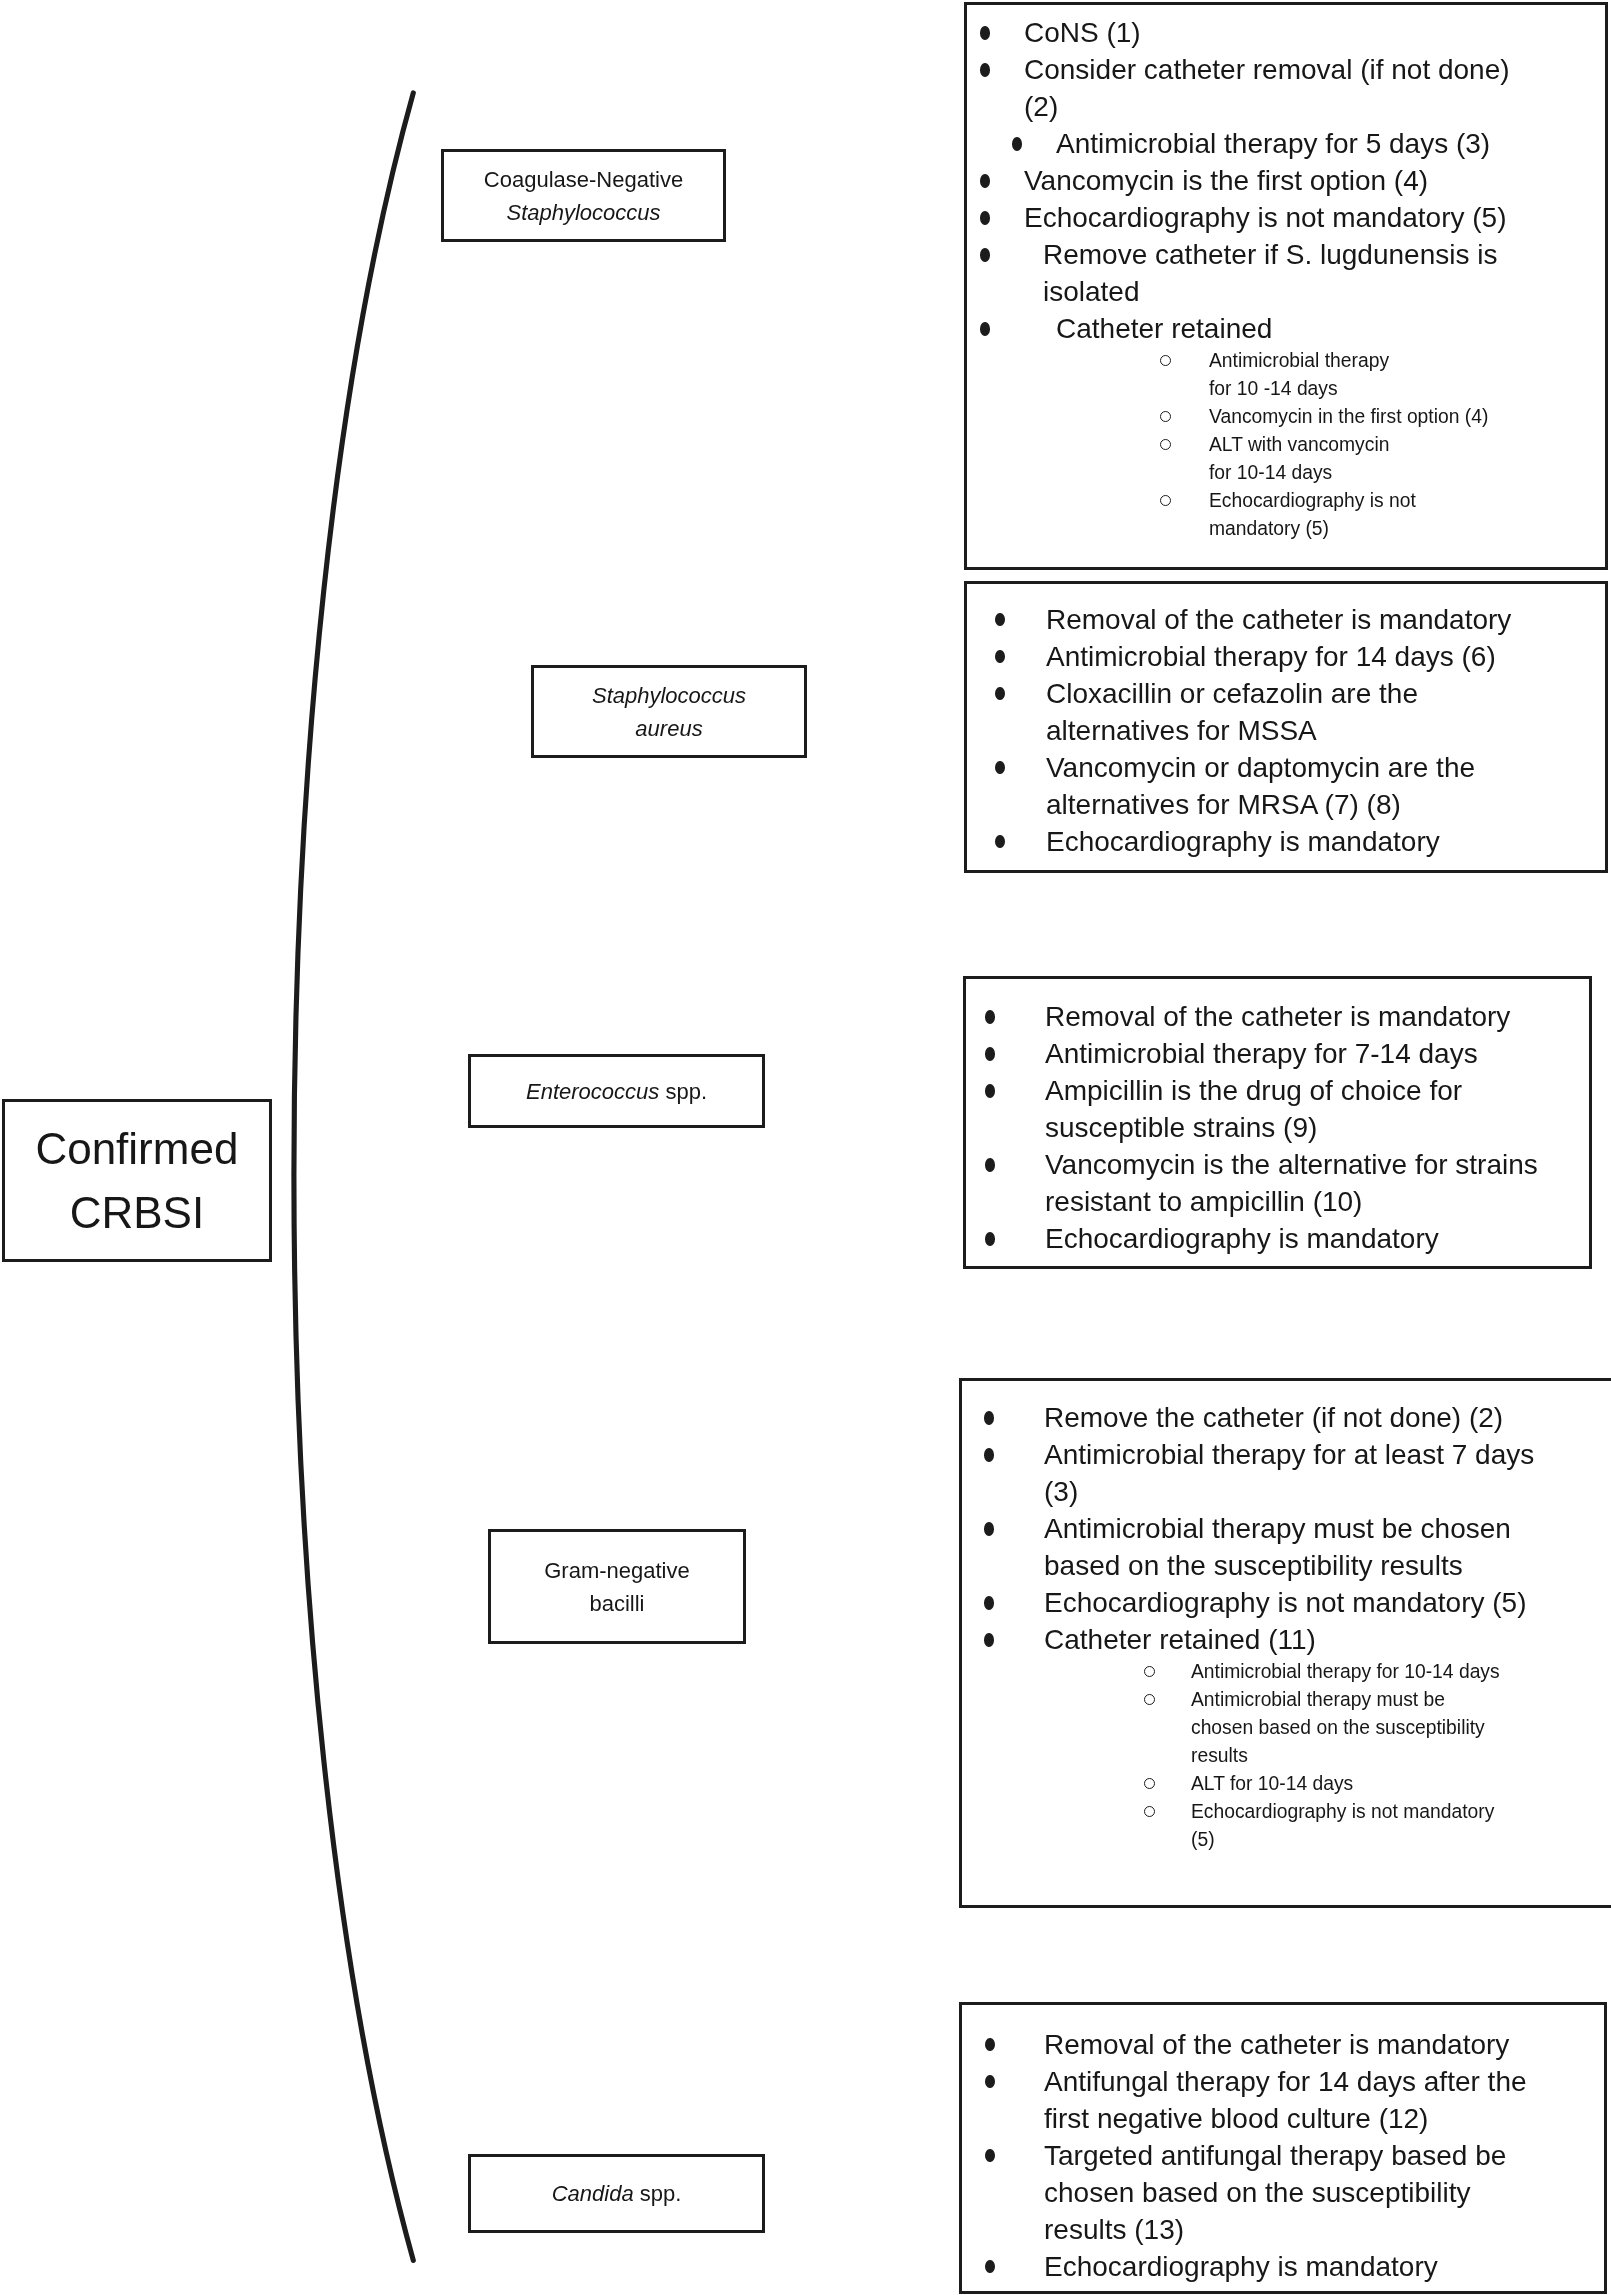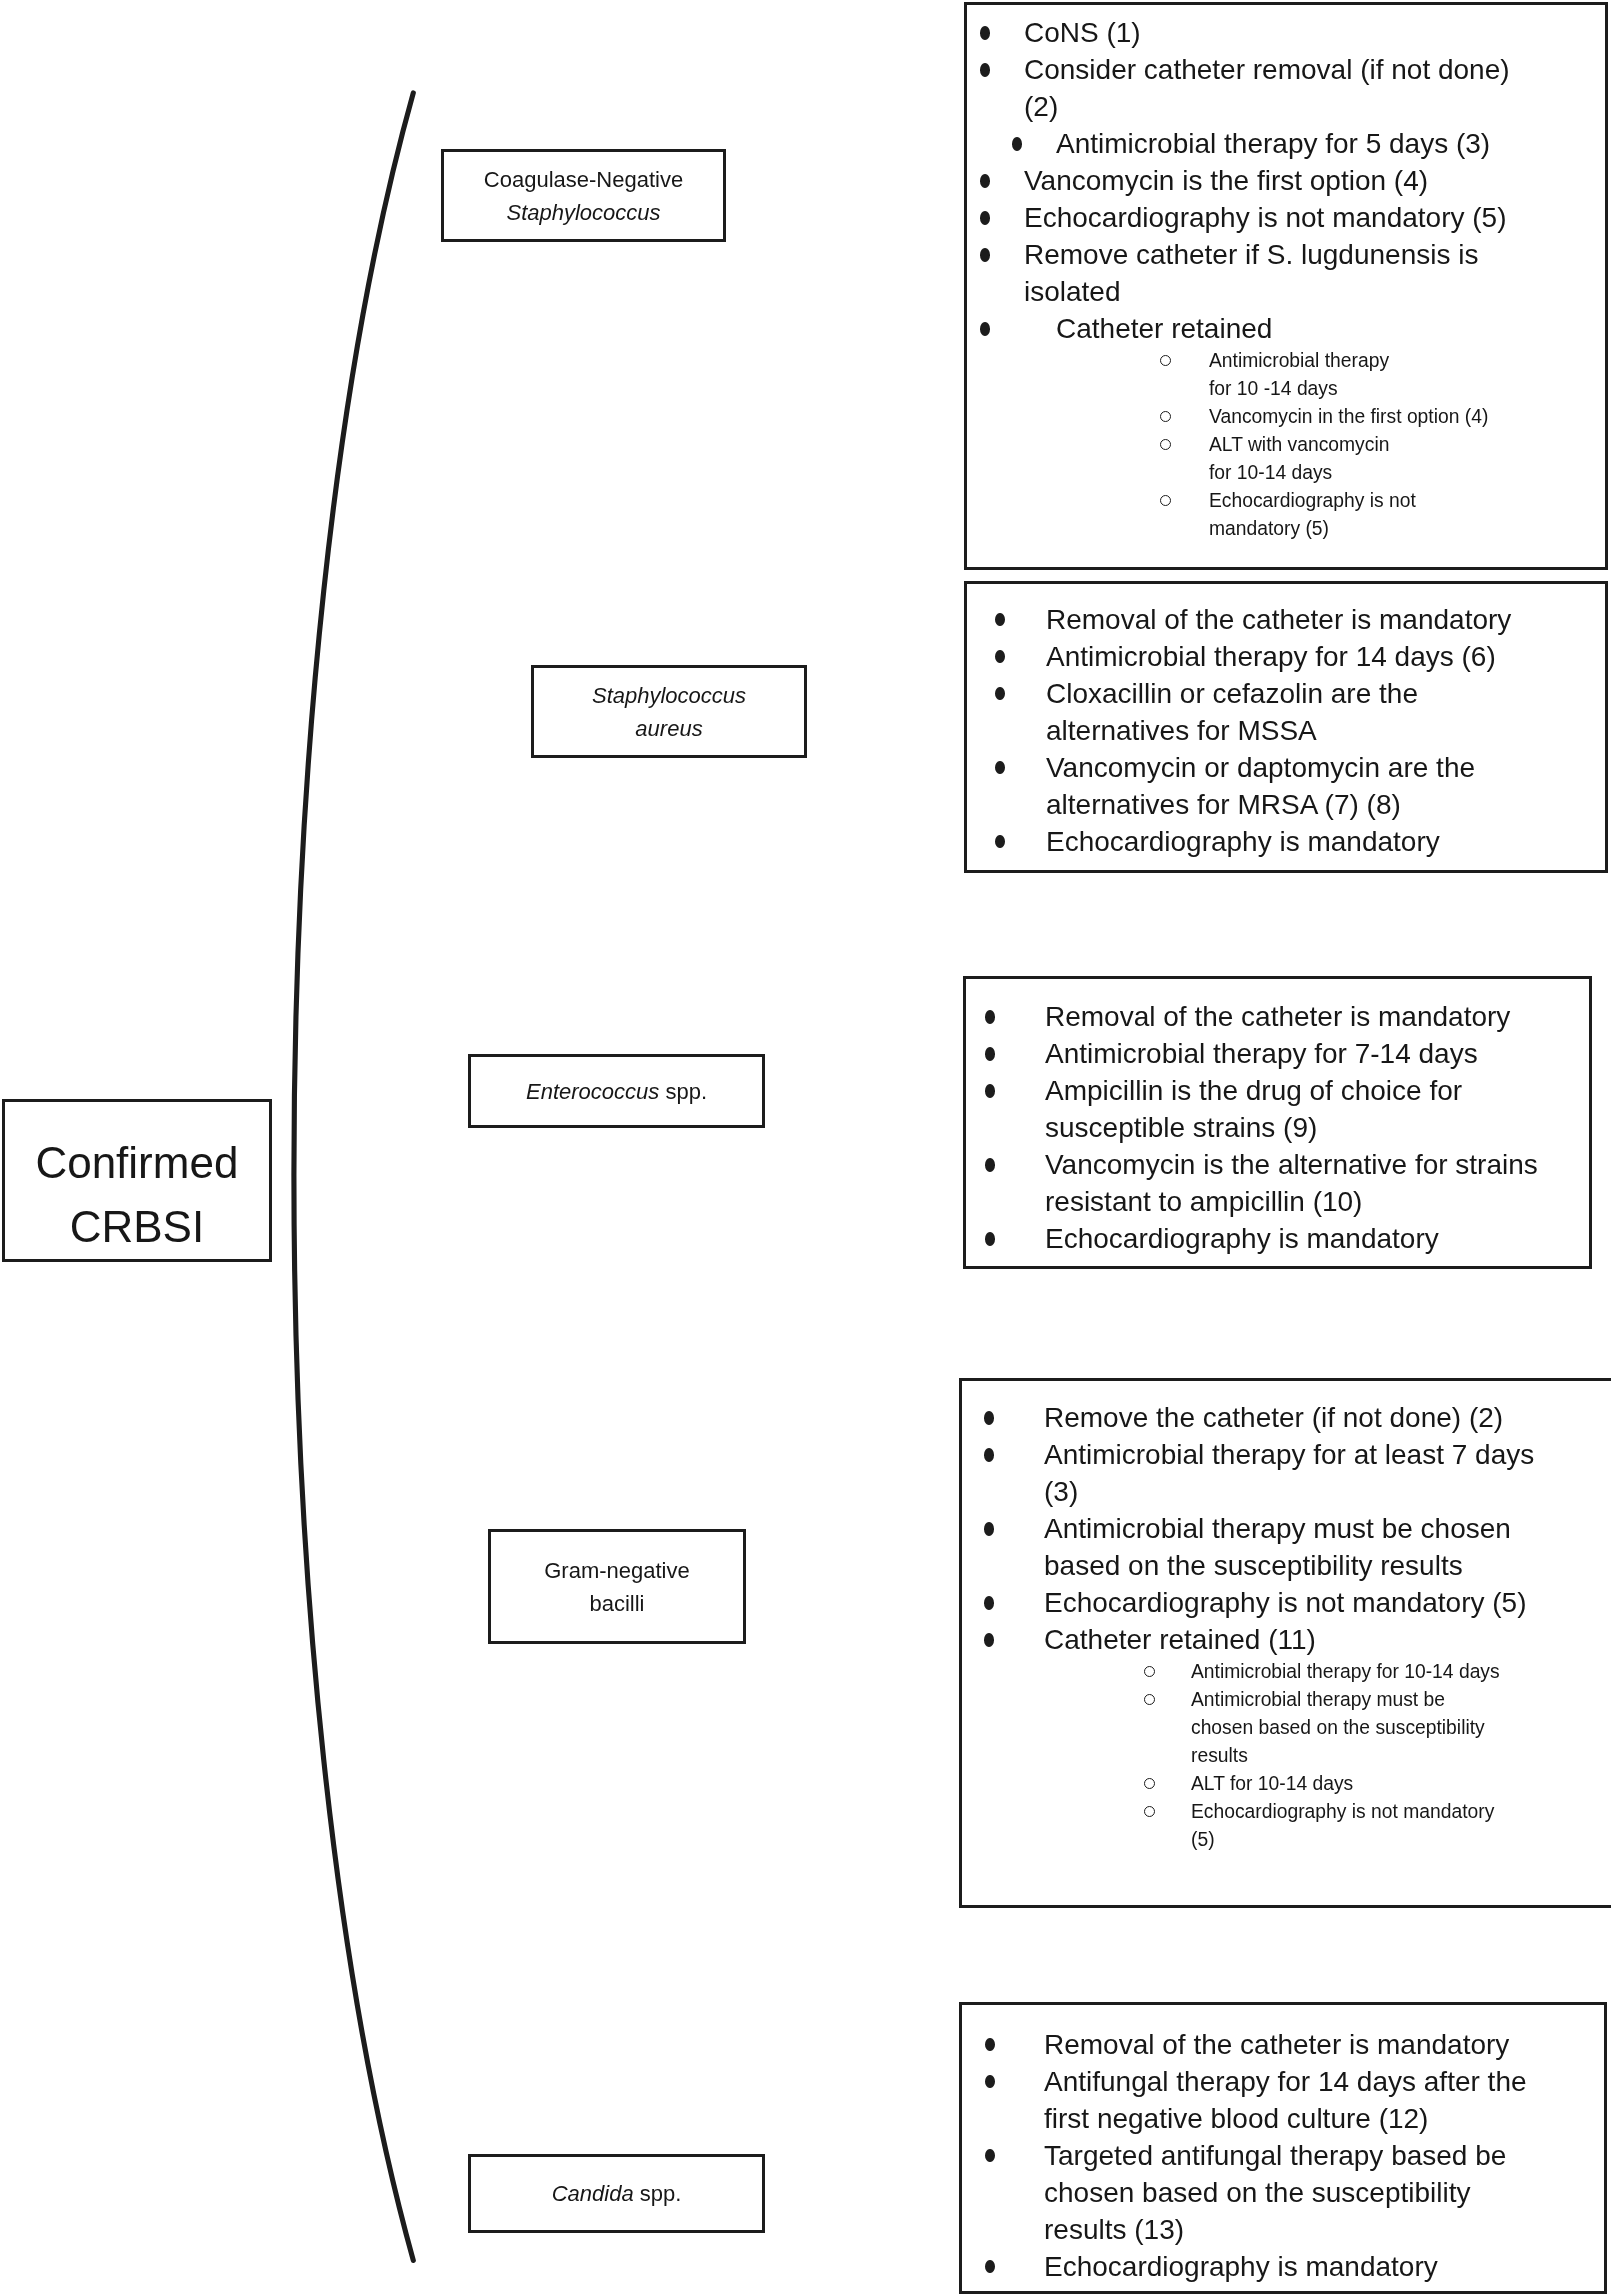--- a/index.html
+++ b/index.html
@@ -3,21 +3,21 @@
 <meta charset="utf-8">
 <style>
   html,body{margin:0;padding:0;background:#ffffff;}
   body{width:1612px;height:2295px;position:relative;overflow:hidden;
        font-family:"Liberation Sans","DejaVu Sans",sans-serif;color:#171717;}
   #canvas{position:absolute;left:0;top:0;width:1612px;height:2295px;background:#ffffff;}
 
   .box{position:absolute;background:#ffffff;border:3.9px solid #1c1c1c;box-sizing:border-box;}
 
   
-  #root-box{display:flex;align-items:flex-end;justify-content:center;text-align:center;}
+  #root-box{display:flex;align-items:center;justify-content:center;text-align:center;}
   #root-box .rootline{font-size:44px;line-height:64px;color:#171717;}
 
   
   .orgbox{border-width:3.2px;display:flex;align-items:center;justify-content:center;text-align:center;}
   .orgline{font-size:22px;line-height:33px;color:#171717;}
   .italic{font-style:italic;}
 
   
   .panel{box-sizing:border-box;}
   .mainitem{position:relative;}
@@ -68,21 +68,21 @@
           <div class="mline">Antimicrobial therapy for 5 days (3)</div>
         </div>
         <div class="mainitem" style="padding-left: 57px;">
           <span class="dot" style="left: 13px; top: 12.2px;"></span>
           <div class="mline">Vancomycin is the first option (4)</div>
         </div>
         <div class="mainitem" style="padding-left: 57px;">
           <span class="dot" style="left: 13px; top: 12.2px;"></span>
           <div class="mline">Echocardiography is not mandatory (5)</div>
         </div>
-        <div class="mainitem" style="padding-left: 57px;">
+        <div class="mainitem" style="padding-left: 76px;">
           <span class="dot" style="left: 13px; top: 12.2px;"></span>
           <div class="mline">Remove catheter if S. lugdunensis is</div>
           <div class="mline">isolated</div>
         </div>
         <div class="mainitem" style="padding-left: 89px;">
           <span class="dot" style="left: 13px; top: 12.2px;"></span>
           <div class="mline">Catheter retained</div>
         </div>
         <div class="subitem" style="padding-left: 242px;">
           <span class="circ" style="left: 193px; top: 8.4px;"></span>

